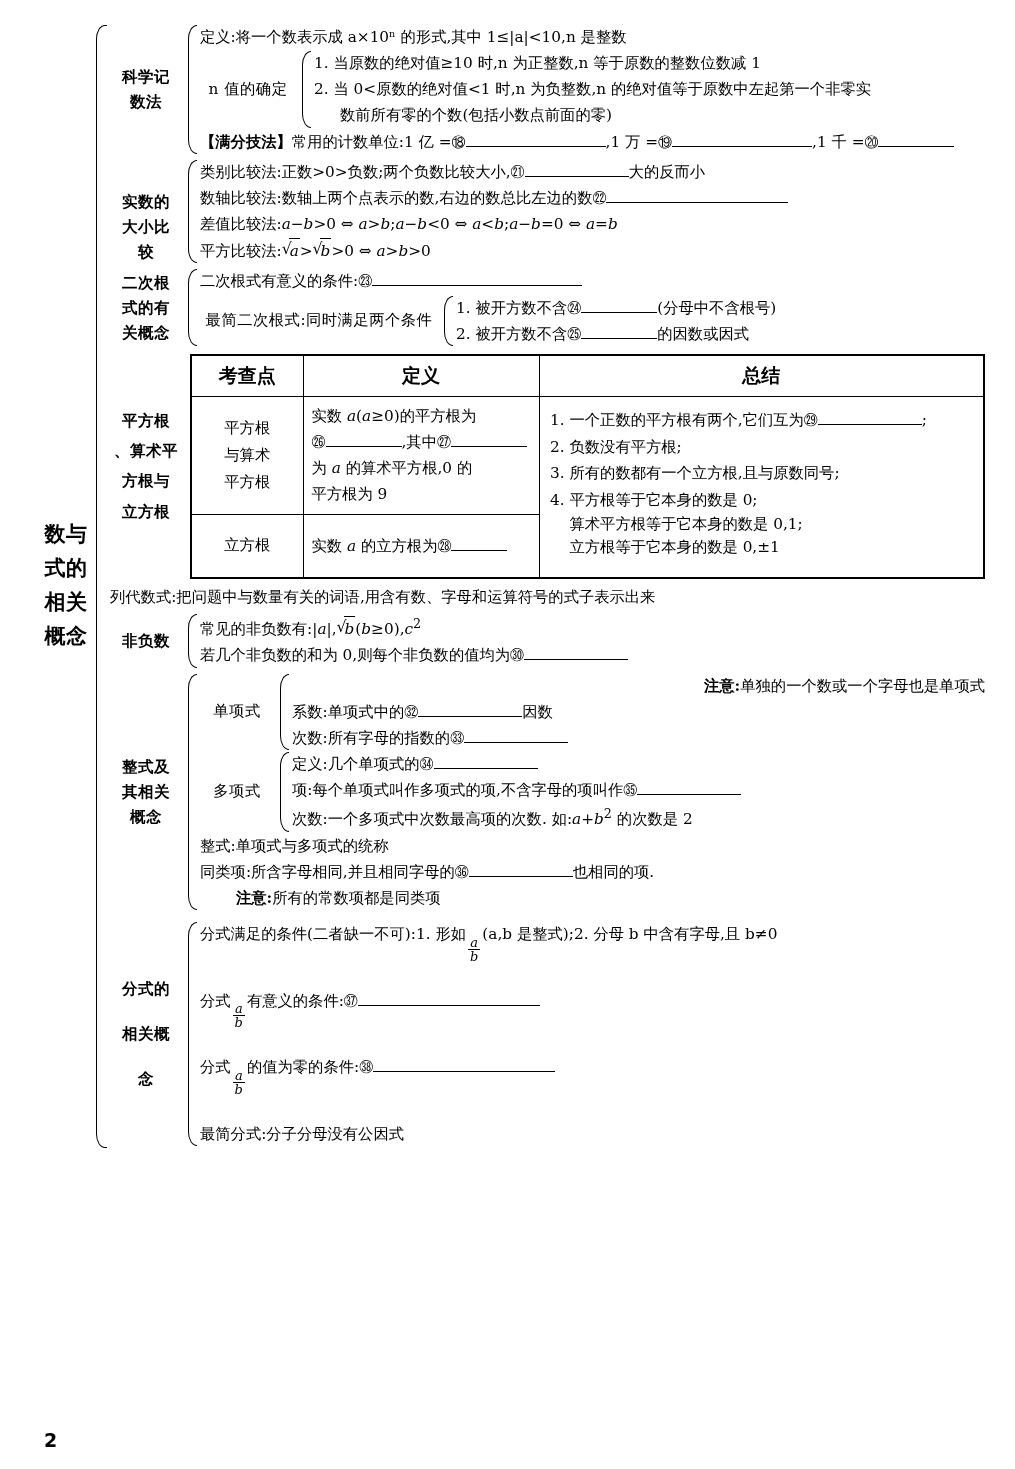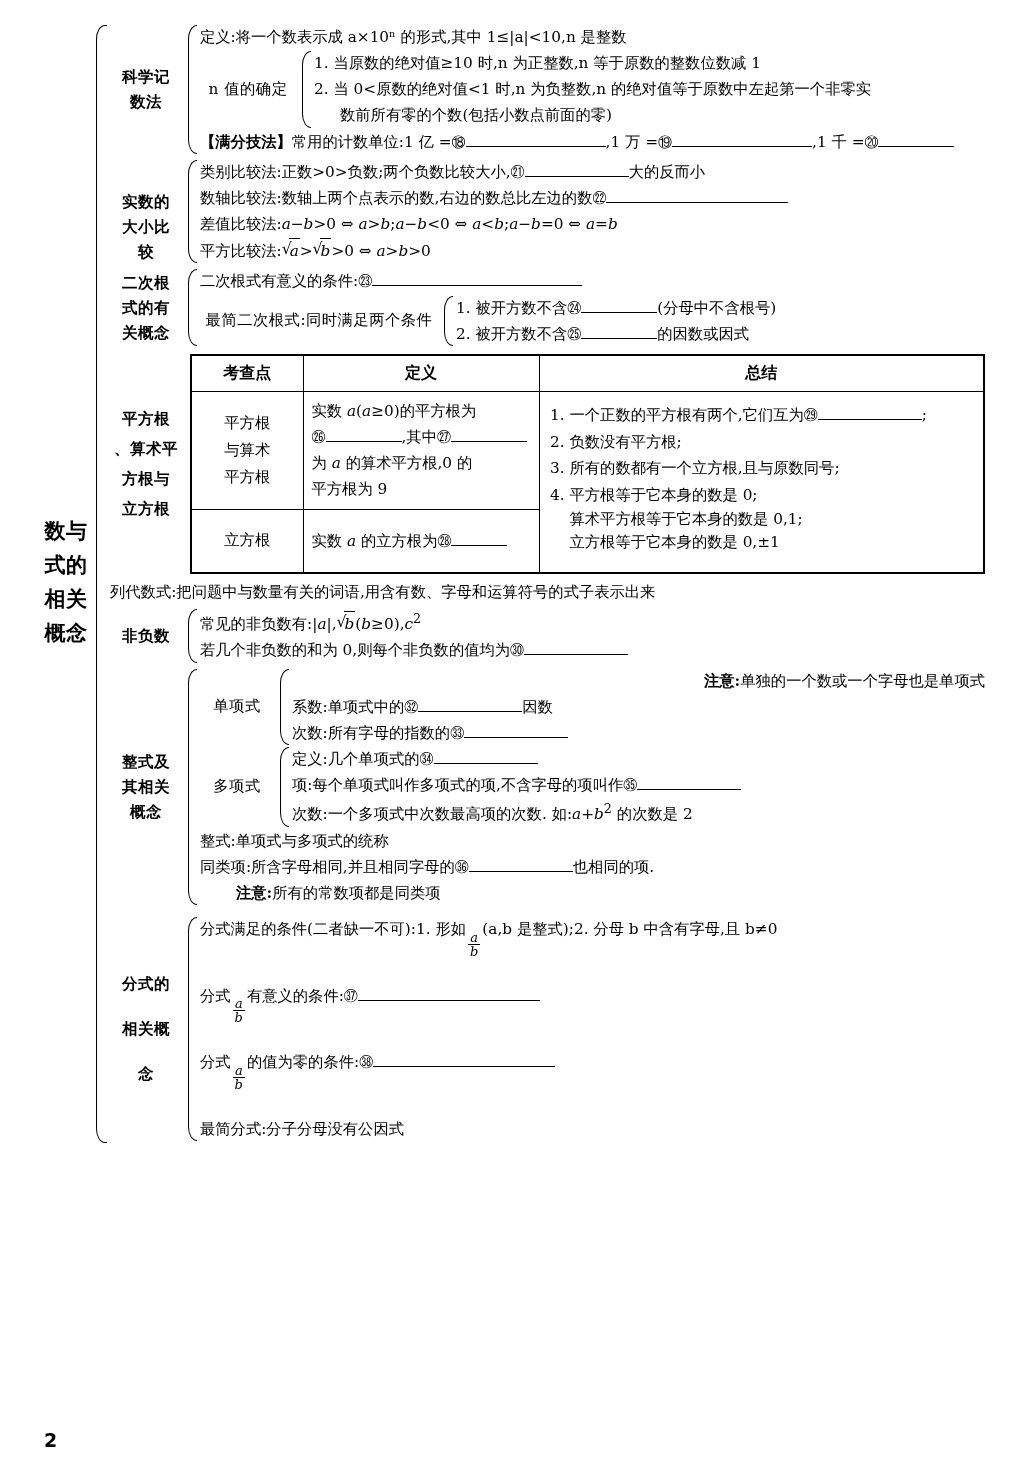--- a/index.html
+++ b/index.html
@@ -79,21 +79,21 @@
   .sqrt > span { border-top: 1.1px solid #000; padding: 0 1px; display:inline-block; }
 
   
   table.k {
     border-collapse: collapse;
     width: 100%;
     border: 2px solid #000;
     font-size: 15.3px;
   }
   table.k th, table.k td { border: 1.3px solid #000; padding: 6px 8px; vertical-align: middle; }
-  table.k th { font-weight: bold; text-align: center; font-size: 16px; padding: 7px 8px; }
+  table.k th { font-weight: bold; text-align: center; font-size: 19px; padding: 7px 8px; }
   td.ctr { text-align:center; }
   ol.sum { margin: 0; padding-left: 22px; }
   ol.sum li { padding: 1.5px 0; line-height: 1.55; }
 
   .pageno { position:absolute; left:44px; bottom:18px; font-size:19px; font-weight:bold;
             font-family:"DejaVu Sans","Liberation Sans",sans-serif; }
 
   .sec { display:flex; align-items:stretch; }
   .body { flex: 1 1 auto; min-width:0; }
 </style>

